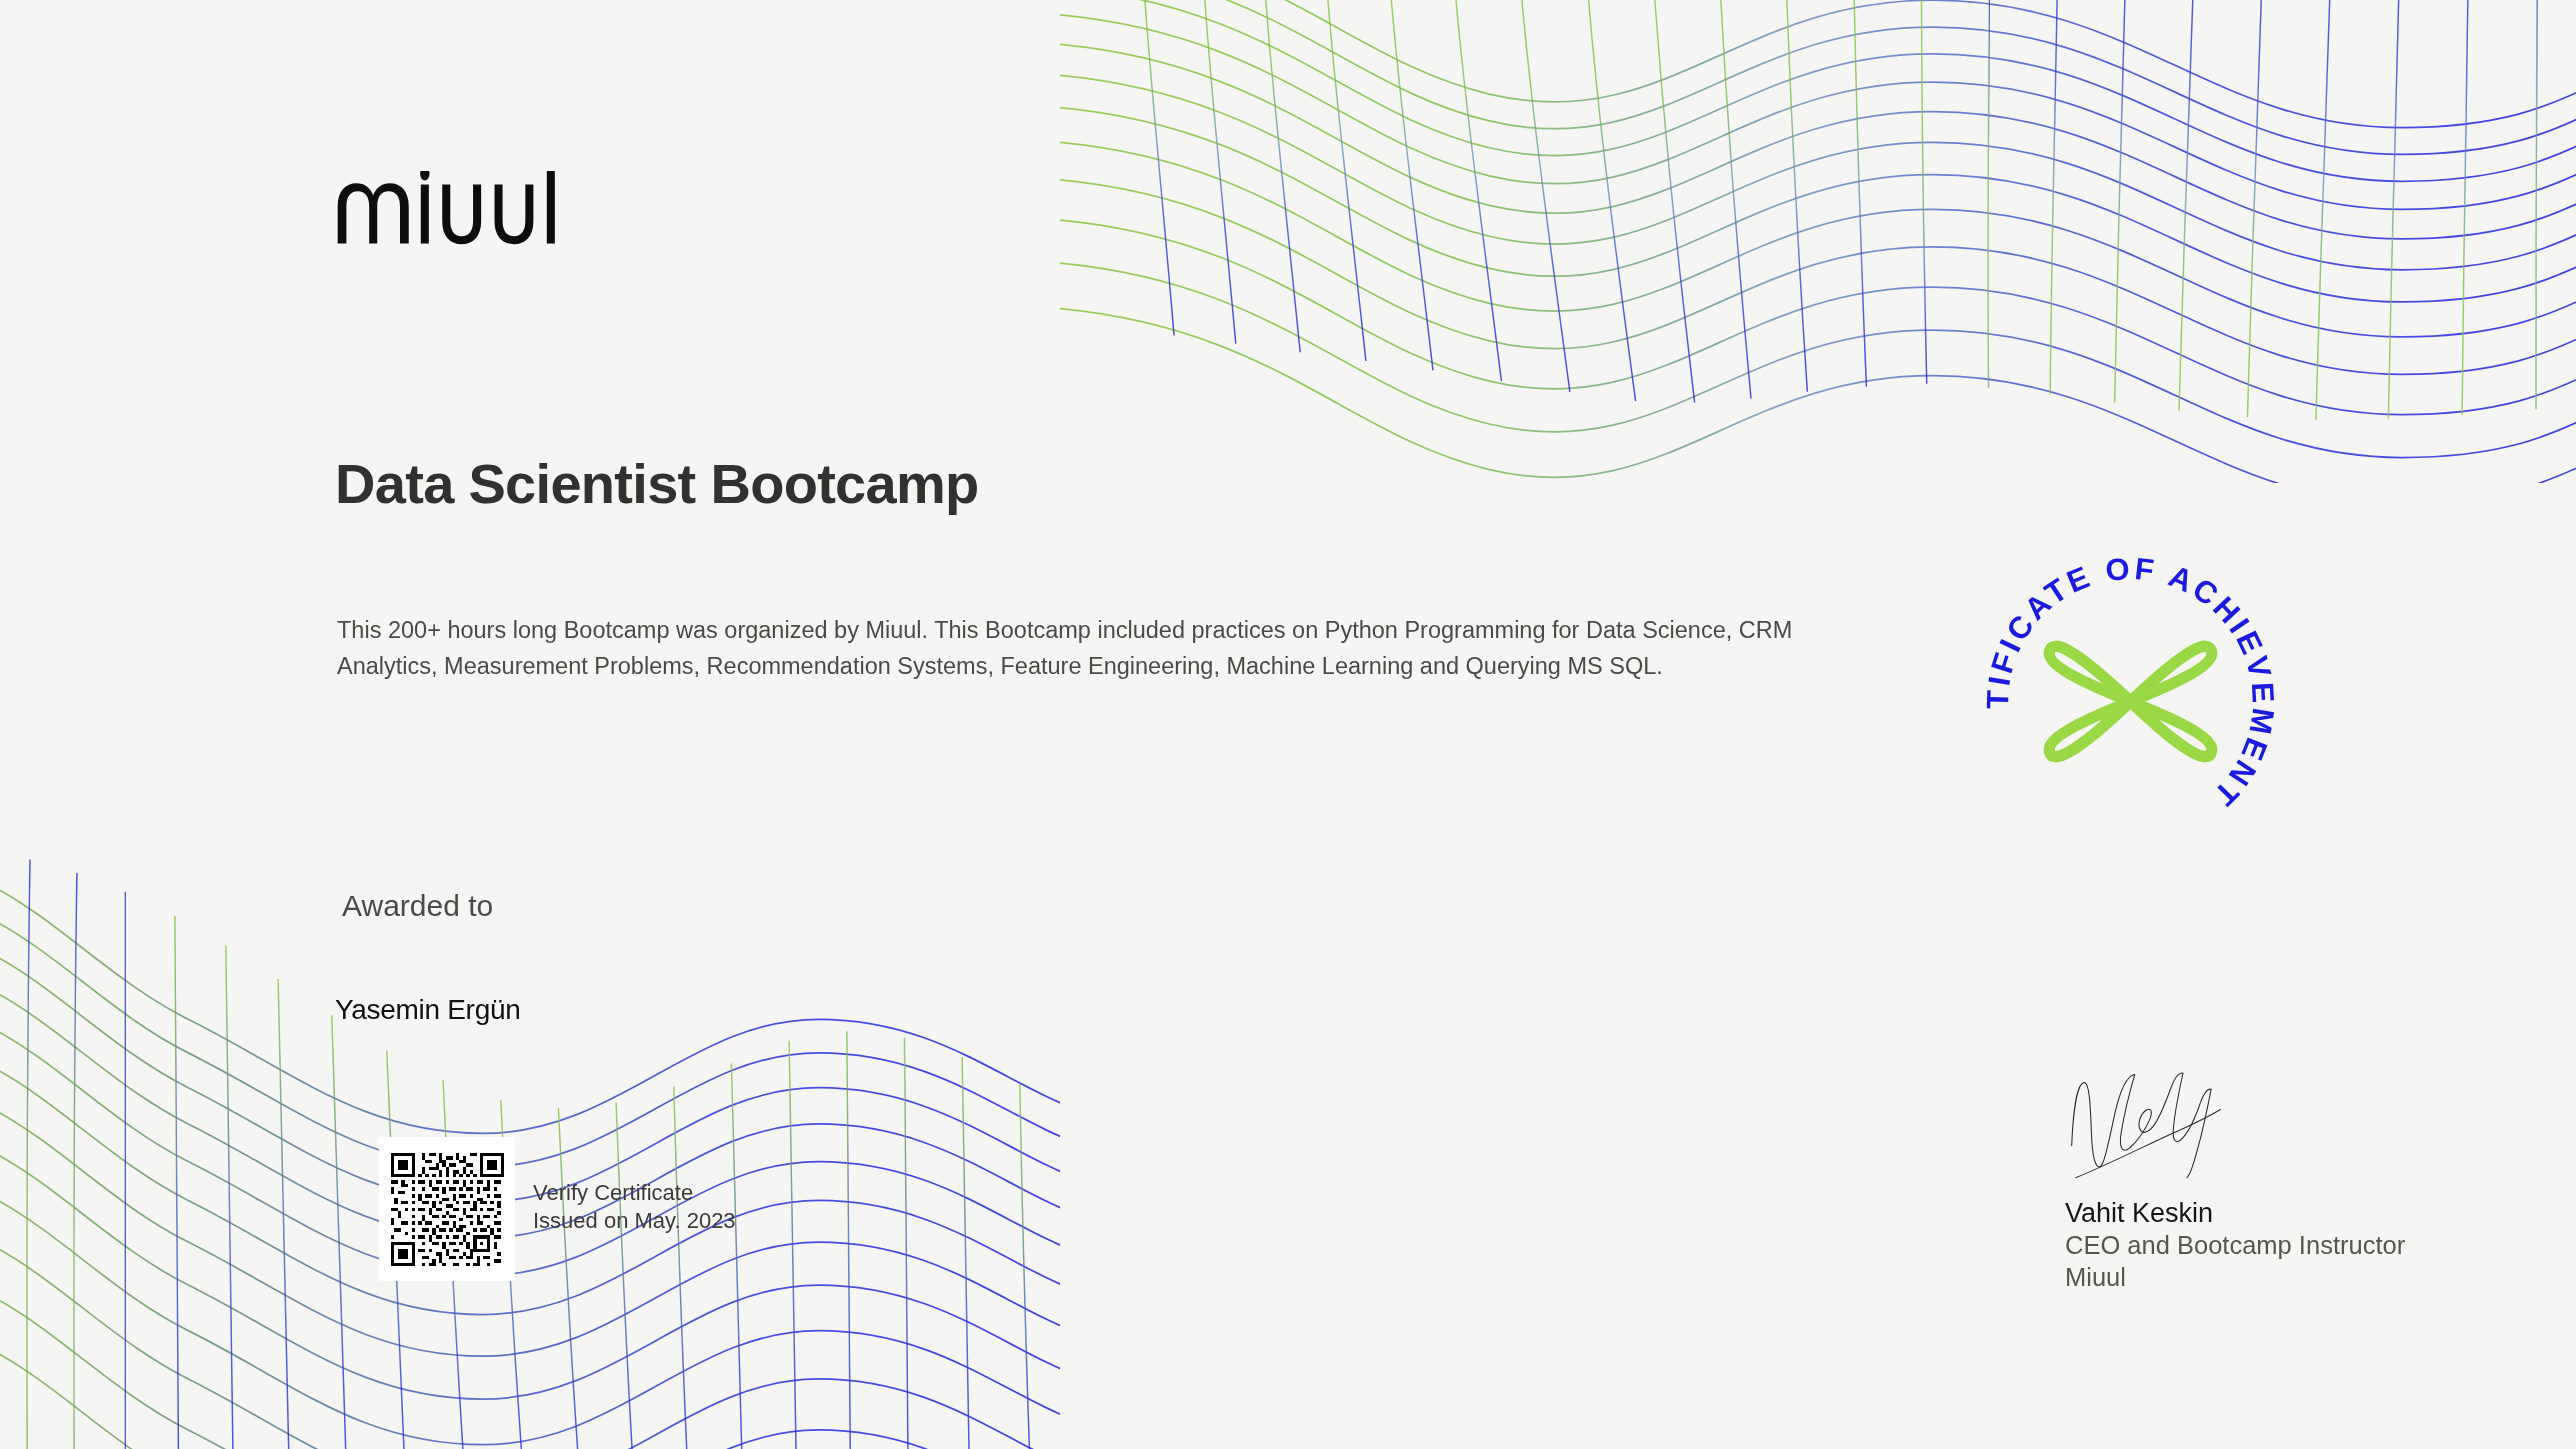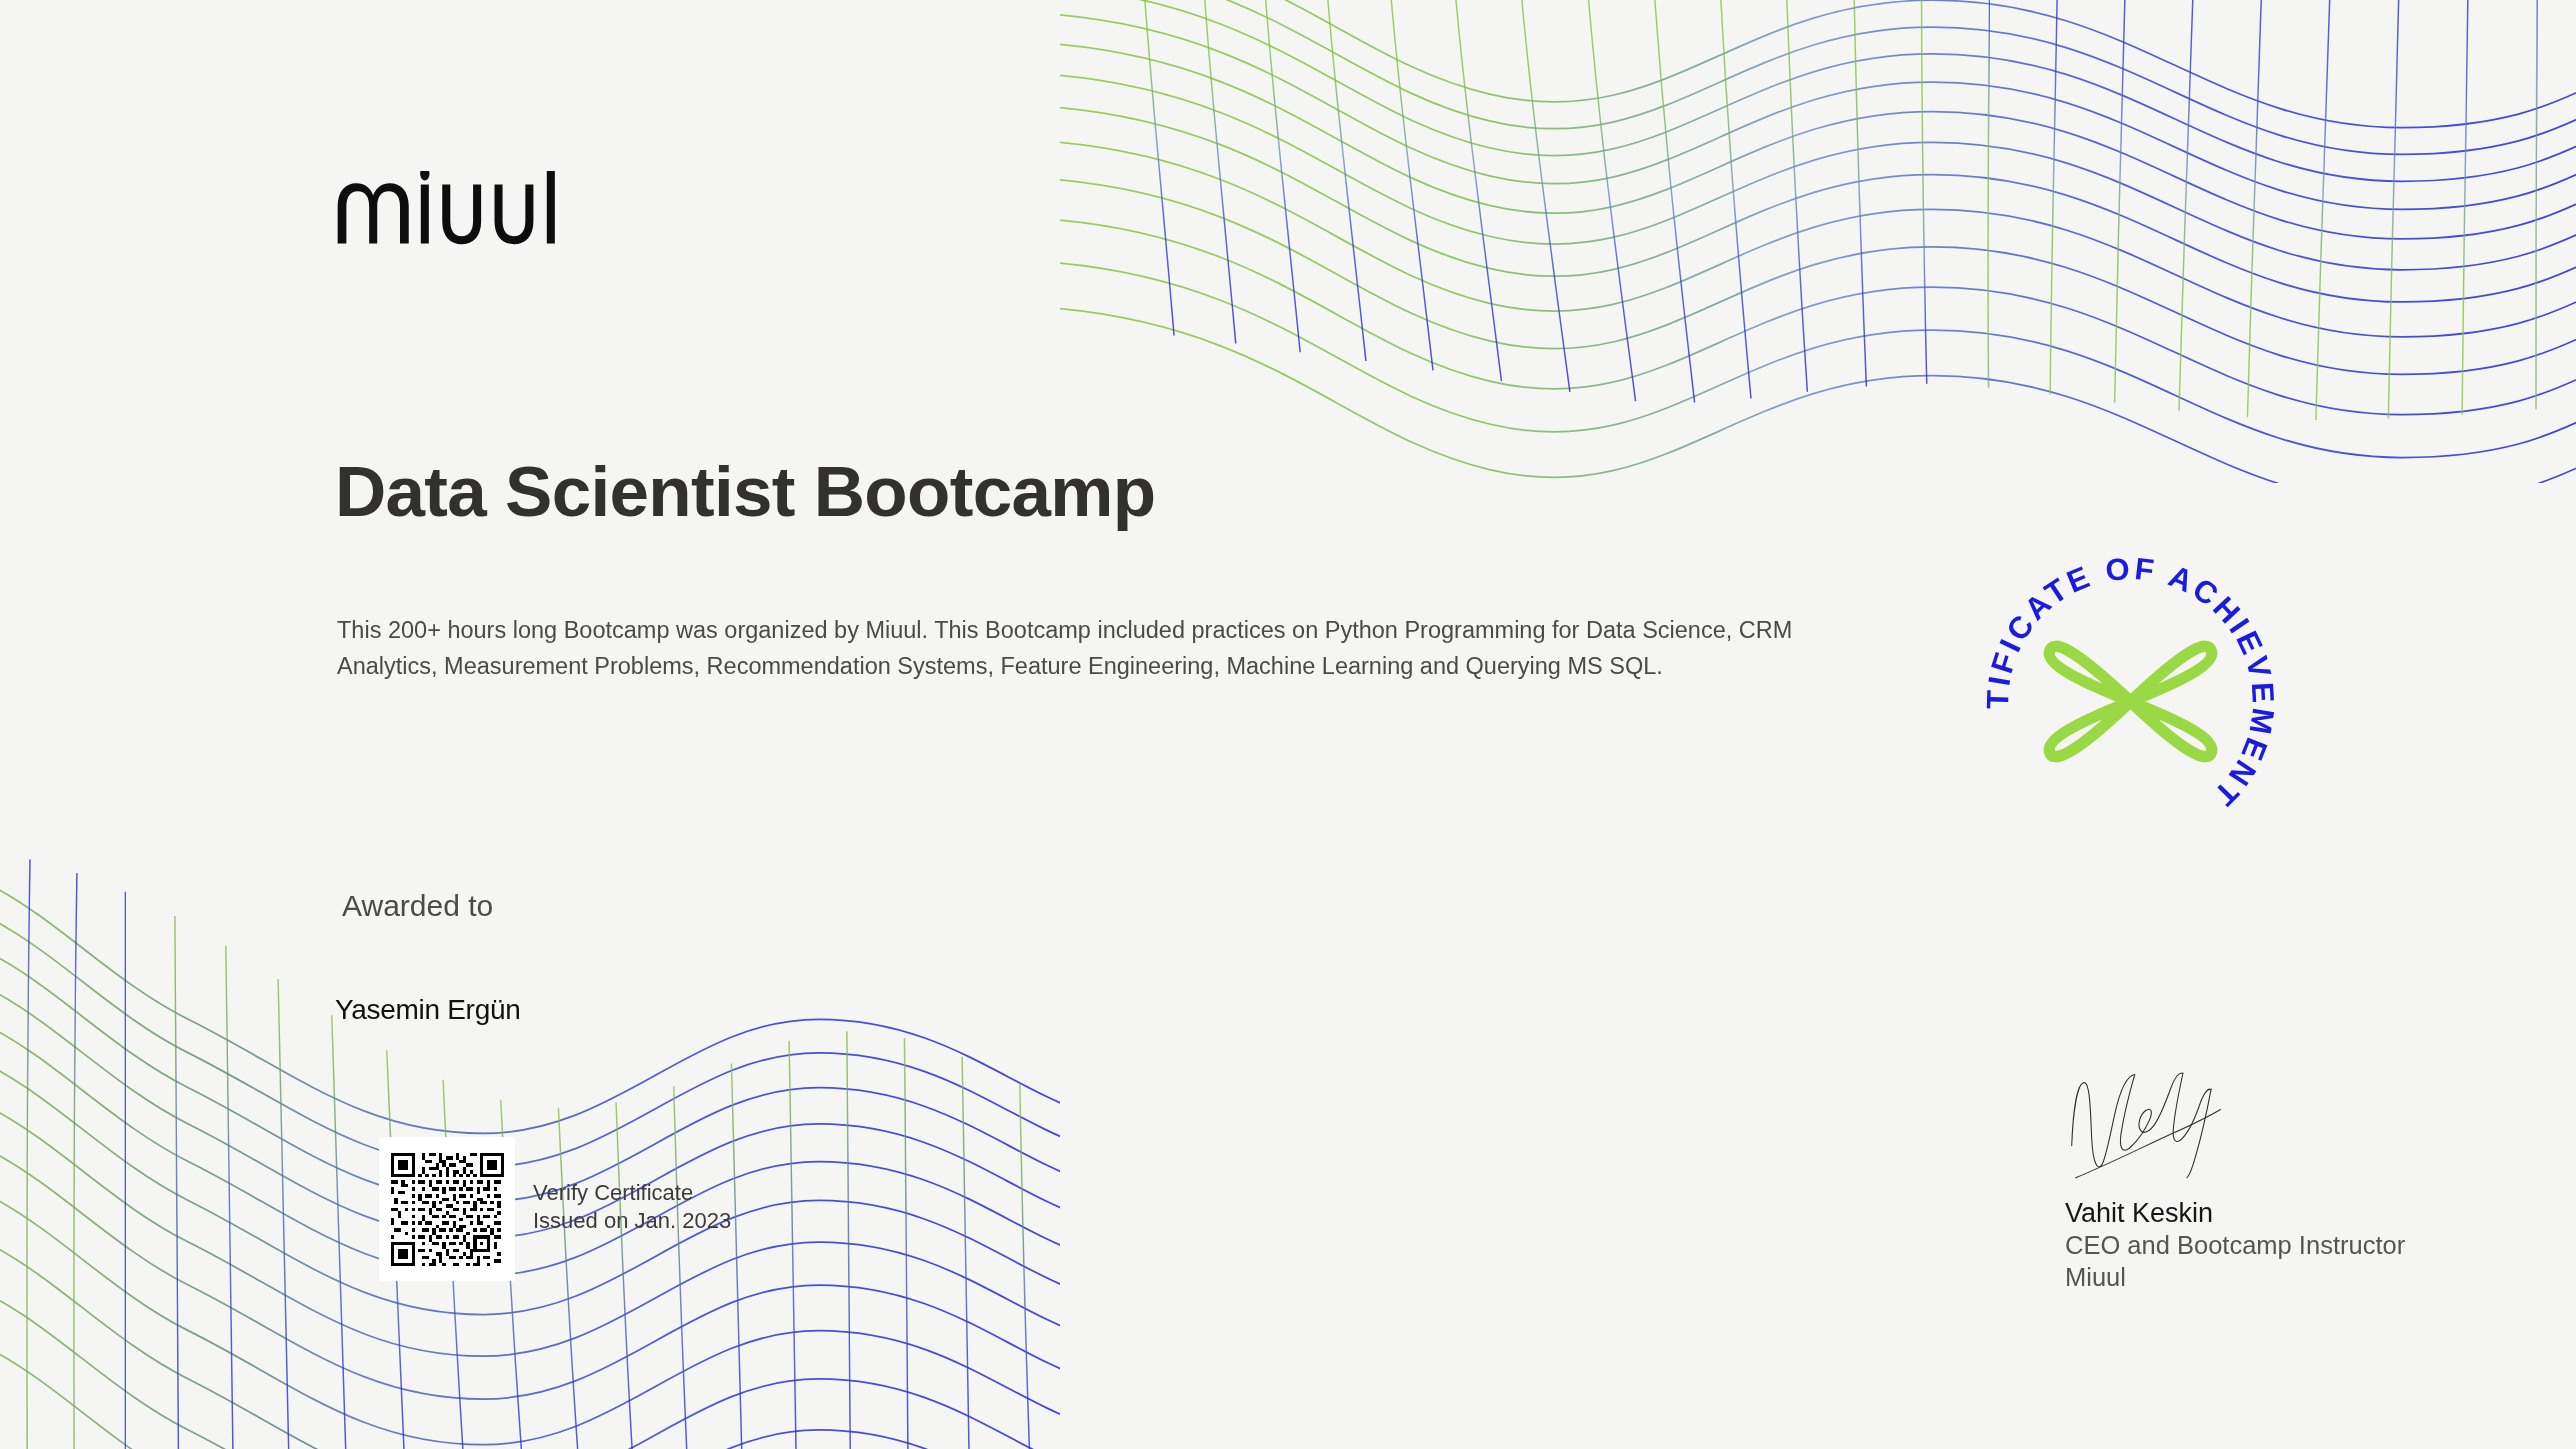--- a/index.html
+++ b/index.html
@@ -41,21 +41,21 @@
     top: 171px;
     width: 248px;
     height: 74px;
   }
 
   
   .title {
     position: absolute;
     left: 335px;
     top: 451px;
-    font-size: 71px;
+    font-size: 56px;
     font-weight: 700;
     letter-spacing: -0.7px;
     color: #33312f;
     white-space: nowrap;
   }
   .desc {
     position: absolute;
     left: 337px;
     top: 612px;
     width: 1556px;
@@ -482,21 +482,21 @@
           <rect x="15" y="32" width="1" height="1"></rect>
             <rect x="18" y="32" width="2" height="1"></rect>
           <rect x="22" y="32" width="1" height="1"></rect>
             <rect x="24" y="32" width="2" height="1"></rect>
           <rect x="28" y="32" width="1" height="1"></rect>
         </g>
       </svg>
     </div>
     <div class="qr-text">
       <div>Verify Certificate</div>
-      <div>Issued on Jan. 2023</div>
+      <div>Issued on May. 2023</div>
     </div>
   </div>
 
   <div class="sign-block">
     <svg class="sign-mark" viewBox="0 0 300 180">
       <g fill="none" stroke="#2e2e2e" stroke-width="1.6" stroke-linecap="round">
         <path d="M10,120 C12,70 18,28 28,26 C38,24 38,74 40,112 C42,146 48,156 54,150 C60,144 66,110 74,74 C82,38 92,16 104,14"></path>
         <path d="M104,14 C96,42 88,74 84,100 C80,124 86,132 96,124 C108,114 120,96 126,82 C132,68 128,62 120,68 C112,74 108,88 112,96 C116,104 126,100 134,88 C142,76 150,56 158,34 C164,18 170,10 176,12"></path>
         <path d="M176,12 C170,40 164,70 162,92 C160,110 164,118 172,112 C182,104 192,84 200,62 C206,44 212,34 218,36"></path>
         <path d="M218,36 C212,68 204,104 196,132 C190,154 186,164 182,168"></path>

